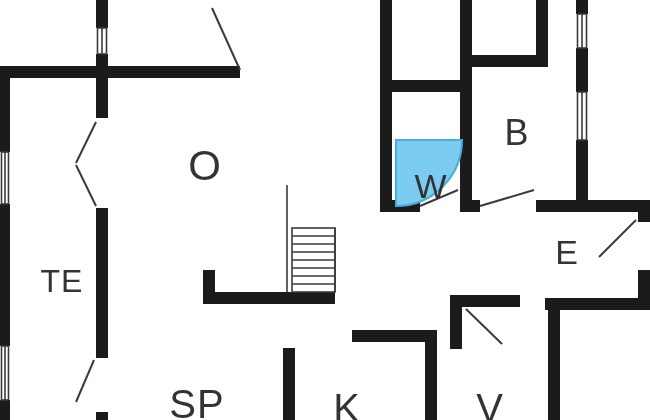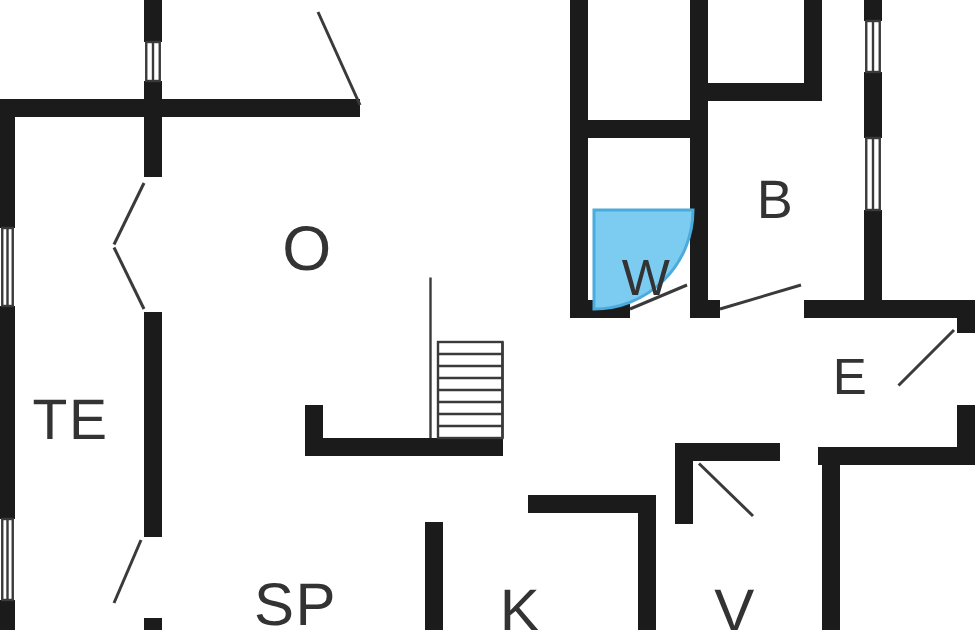--- a/index.html
+++ b/index.html
@@ -132,21 +132,21 @@
         <line x1="292" y1="260" x2="335" y2="260"></line>
         <line x1="292" y1="268" x2="335" y2="268"></line>
         <line x1="292" y1="276" x2="335" y2="276"></line>
         <line x1="292" y1="284" x2="335" y2="284"></line>
       </g>
     </g>
 
     <path d="M 396 140 H 462 A 66 66 0 0 1 396 206 Z" fill="var(--shower-fill)" stroke="var(--shower-stroke)" stroke-width="2"></path>
   </svg>
 
-  <div class="room-label" style="left:47px;  top:281px; font-size:38px;">TE</div>
+  <div class="room-label" style="left:62px;  top:281px; font-size:32px;">TE</div>
   <div class="room-label" style="left:205px; top:166px; font-size:42px;">O</div>
   <div class="room-label" style="left:517px; top:133px; font-size:36px;">B</div>
   <div class="room-label" style="left:431px; top:186px; font-size:34px;">W</div>
   <div class="room-label" style="left:567px; top:252px; font-size:34px;">E</div>
   <div class="room-label" style="left:197px; top:404px; font-size:40px;">SP</div>
   <div class="room-label" style="left:347px; top:408px; font-size:40px;">K</div>
   <div class="room-label" style="left:490px; top:408px; font-size:40px;">V</div>
 
 </div>
 

